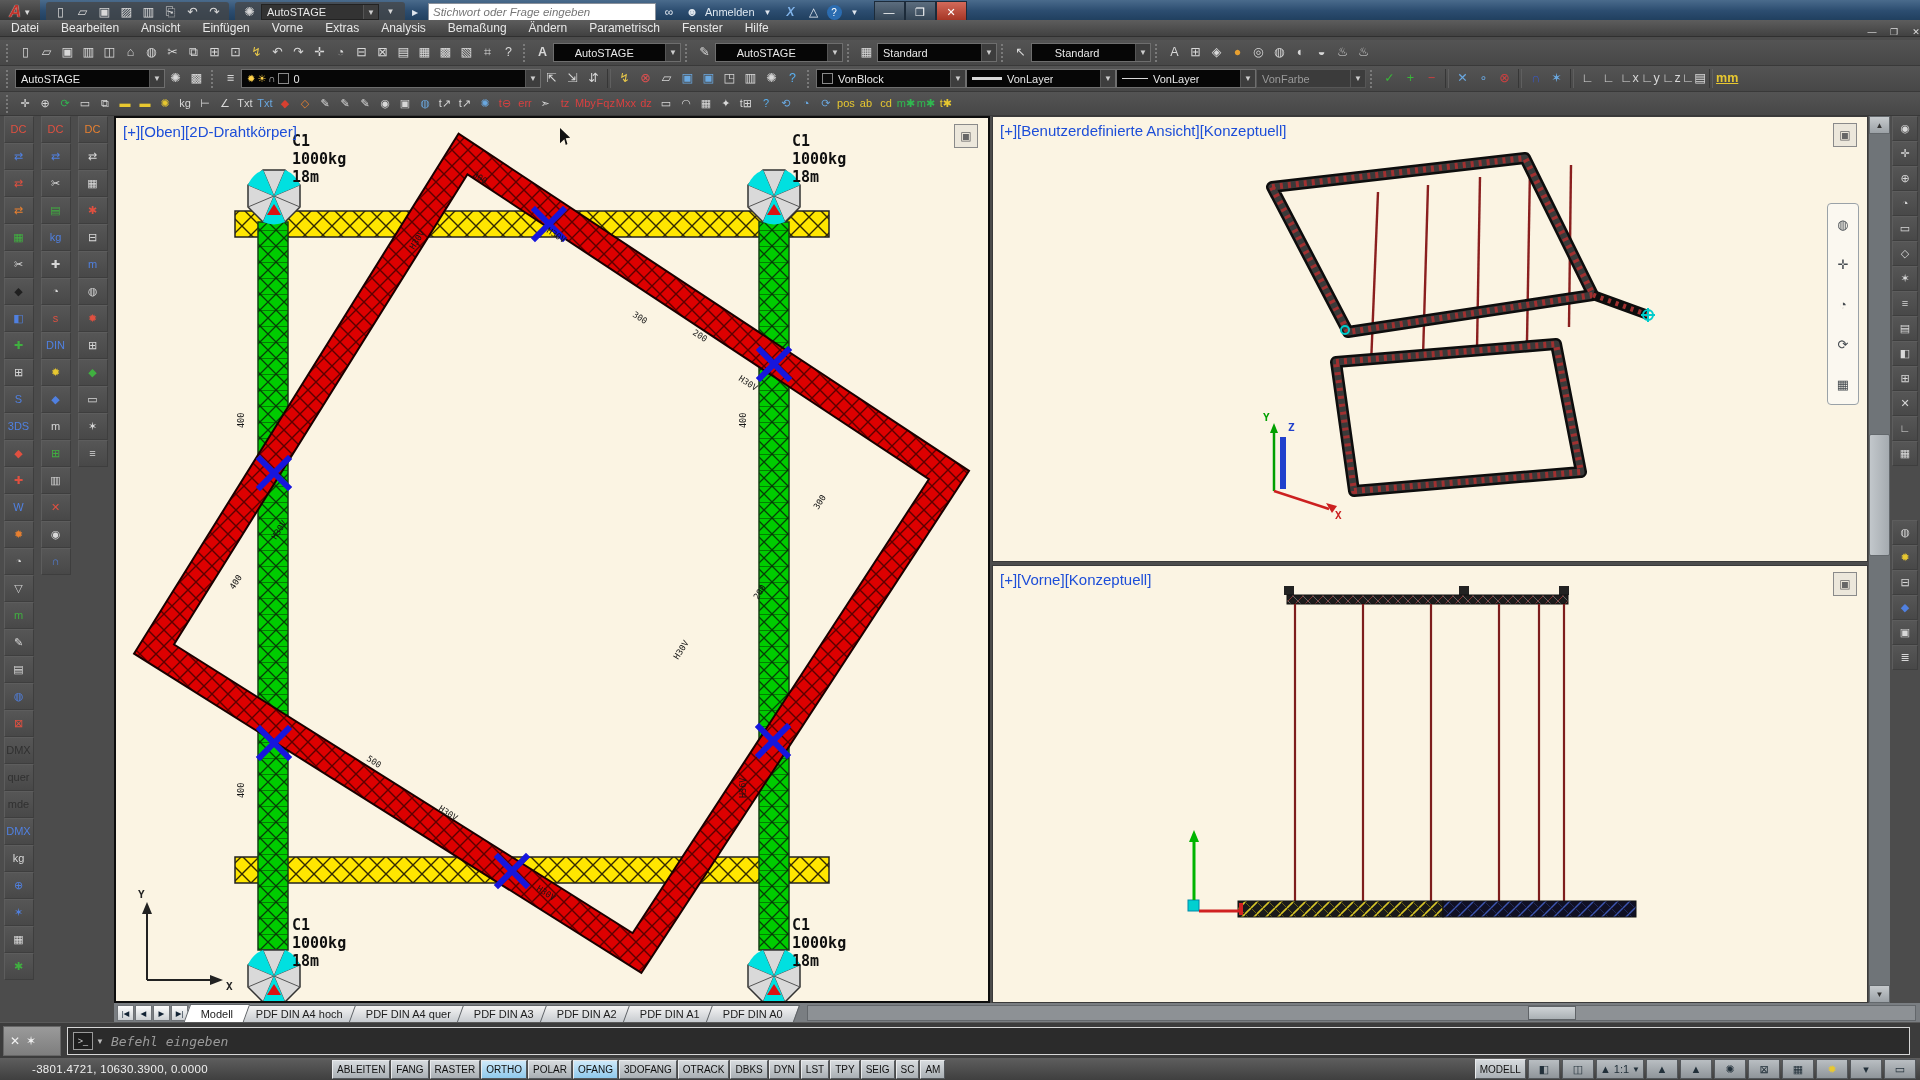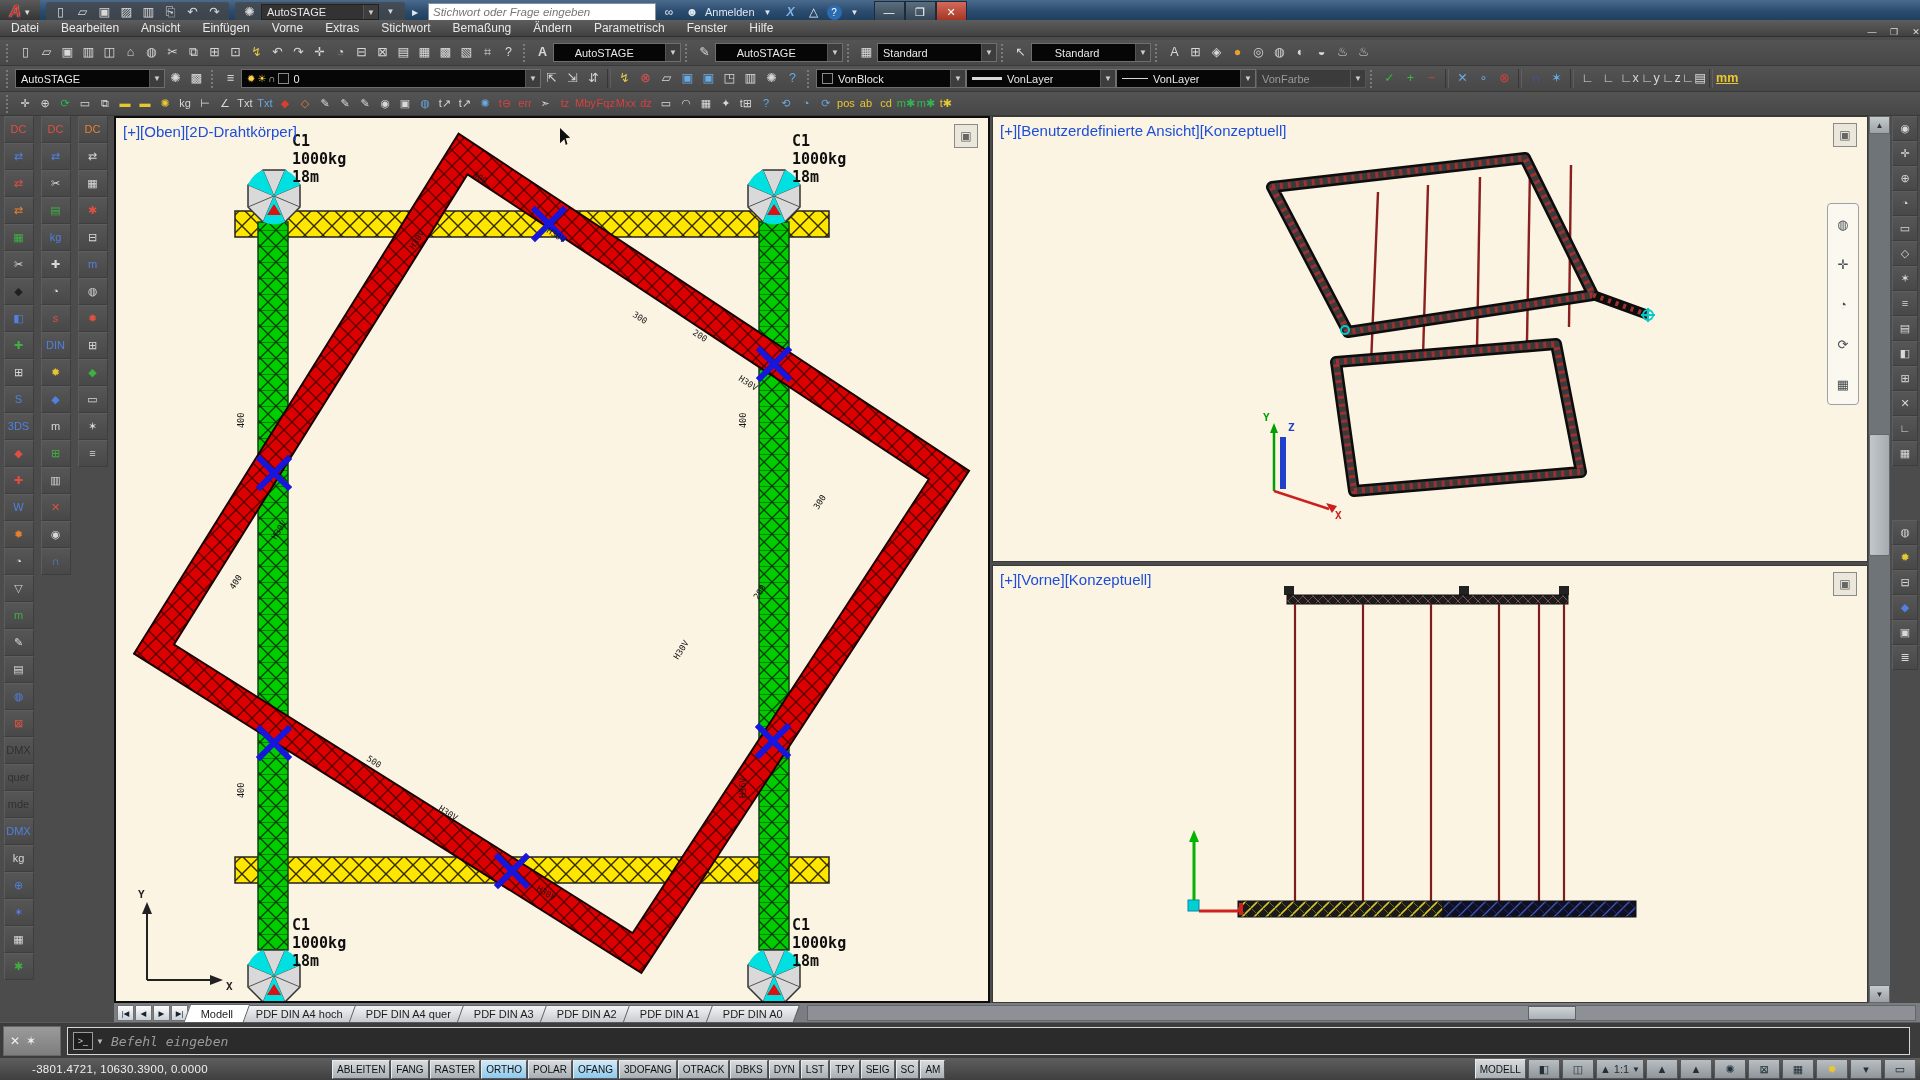--- a/index.html
+++ b/index.html
@@ -210,21 +210,21 @@
 </div>
 
 <div id="menubar" class="abs">
 
 <span class="menu-item">Datei</span>
     <span class="menu-item">Bearbeiten</span>
     <span class="menu-item">Ansicht</span>
     <span class="menu-item">Einfügen</span>
     <span class="menu-item">Vorne</span>
     <span class="menu-item">Extras</span>
-    <span class="menu-item">Stichwort</span>
+    <span class="menu-item">Analysis</span>
     <span class="menu-item">Bemaßung</span>
     <span class="menu-item">Ändern</span>
     <span class="menu-item">Parametrisch</span>
     <span class="menu-item">Fenster</span>
     <span class="menu-item">Hilfe</span>
   </div>
 <div id="mdiwin" class="abs" style="left:1862px;top:25px;display:flex;gap:2px">
   <span class="mdibtn">—</span>
   <span class="mdibtn">❐</span>
   <span class="mdibtn">✕</span>

